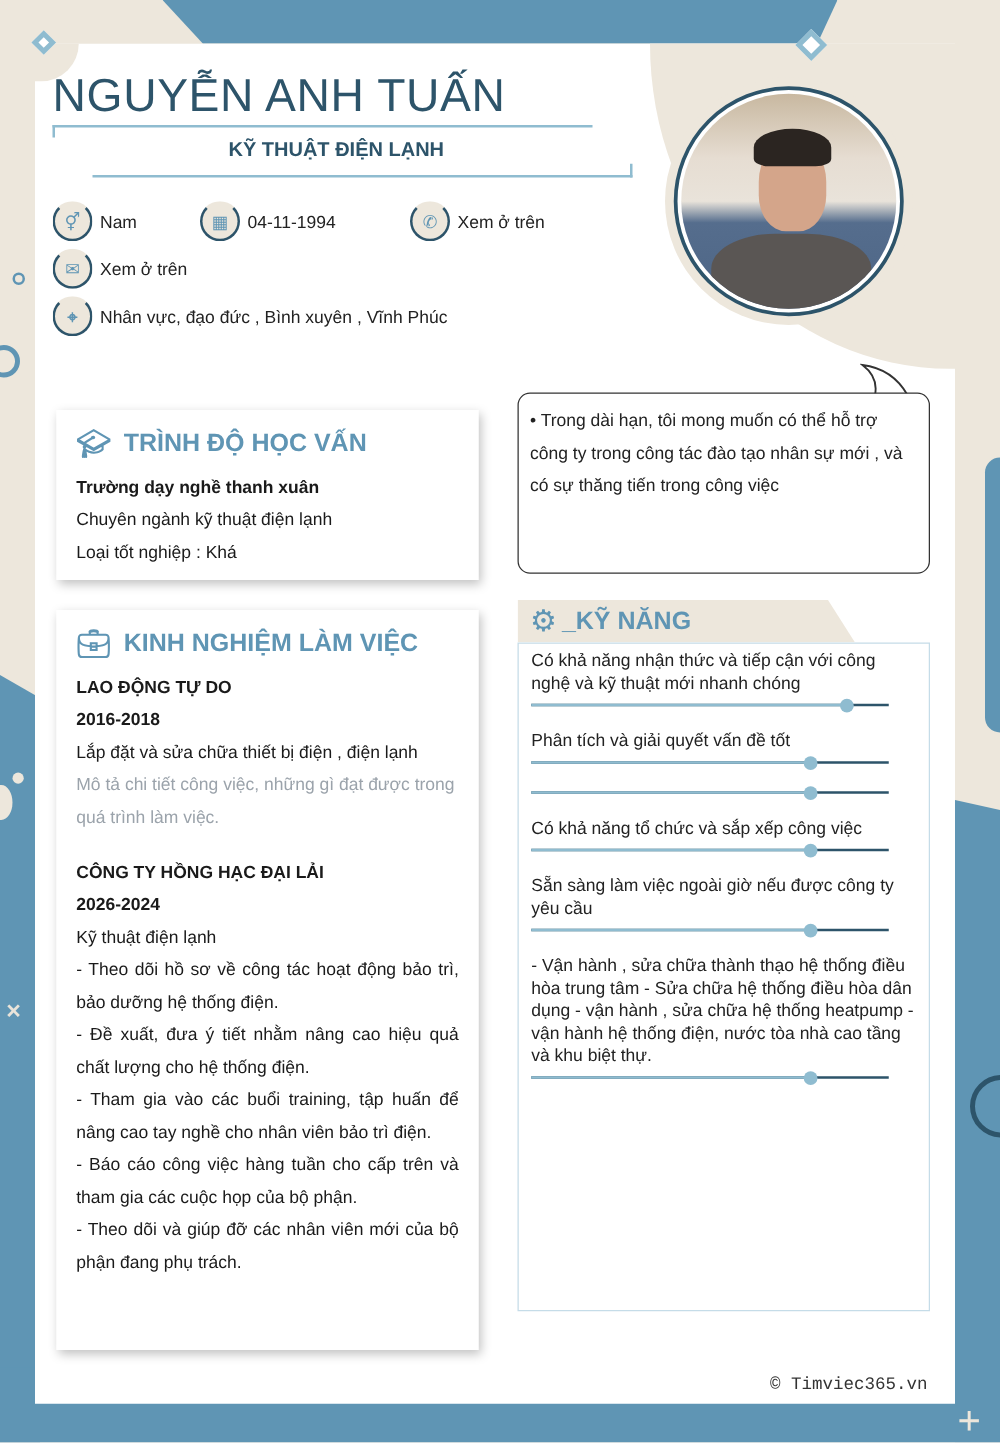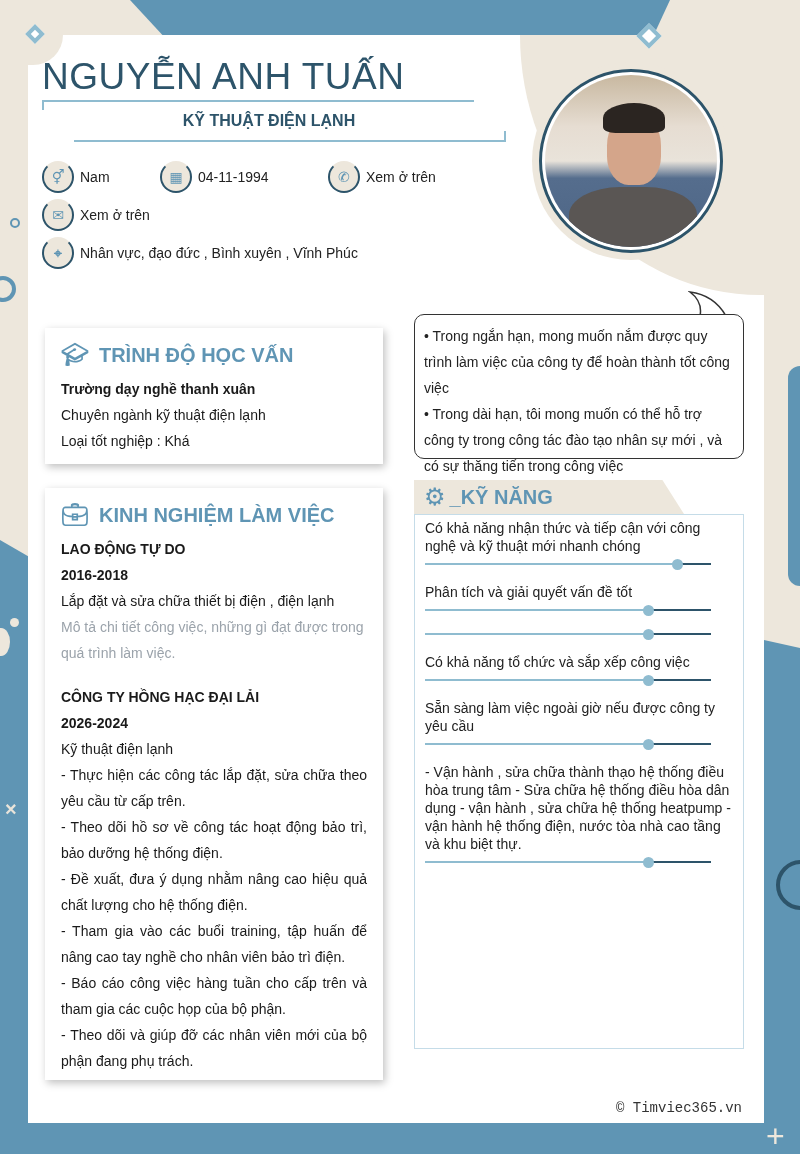--- a/index.html
+++ b/index.html
@@ -213,21 +213,20 @@
       <div class="face"></div>
       <div class="hair"></div>
     </div>
   </div>
 </div>
 
 <svg class="bubble-tail" viewBox="0 0 40 26">
   <path d="M2 2 C18 4, 30 12, 38 26 L12 26 C14 16, 10 8, 2 2 Z" fill="#fff" stroke="#333" stroke-width="1.5"></path>
 </svg>
 <div class="bubble">
-  <p>• Trong ngắn hạn, mong muốn nắm được quy trình làm việc của công ty để hoàn thành tốt công việc</p>
   <p>• Trong dài hạn, tôi mong muốn có thể hỗ trợ công ty trong công tác đào tạo nhân sự mới , và có sự thăng tiến trong công việc</p>
 </div>
 
 <div class="card" style="left:45px;top:328px;width:338px;height:136px;">
   <div class="card-head">
     <span class="hicon">🎓︎</span>
     <span>TRÌNH ĐỘ HỌC VẤN</span>
   </div>
   <p class="bold">Trường dạy nghề thanh xuân</p>
   <p>Chuyên ngành kỹ thuật điện lạnh</p>
@@ -243,23 +242,22 @@
     <p class="bold">LAO ĐỘNG TỰ DO</p>
     <p class="bold">2016-2018</p>
     <p>Lắp đặt và sửa chữa thiết bị điện , điện lạnh</p>
     <p class="muted"> Mô tả chi tiết công việc, những gì đạt được trong quá trình làm việc.</p>
   </div>
   <div class="spacer"></div>
   <div>
     <p class="bold">CÔNG TY HỒNG HẠC ĐẠI LẢI</p>
     <p class="bold">2026-2024</p>
     <p>Kỹ thuật điện lạnh</p>
-    <p class="just">- Thực hiện các công tác lắp đặt, sửa chữa theo yêu cầu từ cấp trên.</p>
     <p class="just">- Theo dõi hồ sơ về công tác hoạt động bảo trì, bảo dưỡng hệ thống điện.</p>
-    <p class="just">- Đề xuất, đưa ý dụng nhằm nâng cao hiệu quả chất lượng cho hệ thống điện.</p>
+    <p class="just">- Đề xuất, đưa ý tiết nhằm nâng cao hiệu quả chất lượng cho hệ thống điện.</p>
     <p class="just">- Tham gia vào các buổi training, tập huấn để nâng cao tay nghề cho nhân viên bảo trì điện.</p>
     <p class="just">- Báo cáo công việc hàng tuần cho cấp trên và tham gia các cuộc họp của bộ phận.</p>
     <p class="just">- Theo dõi và giúp đỡ các nhân viên mới của bộ phận đang phụ trách.</p>
   </div>
 </div>
 
 <div class="skills-head">
   <span style="font-size:24px;">⚙</span>
   <span>_KỸ NĂNG</span>
 </div>

